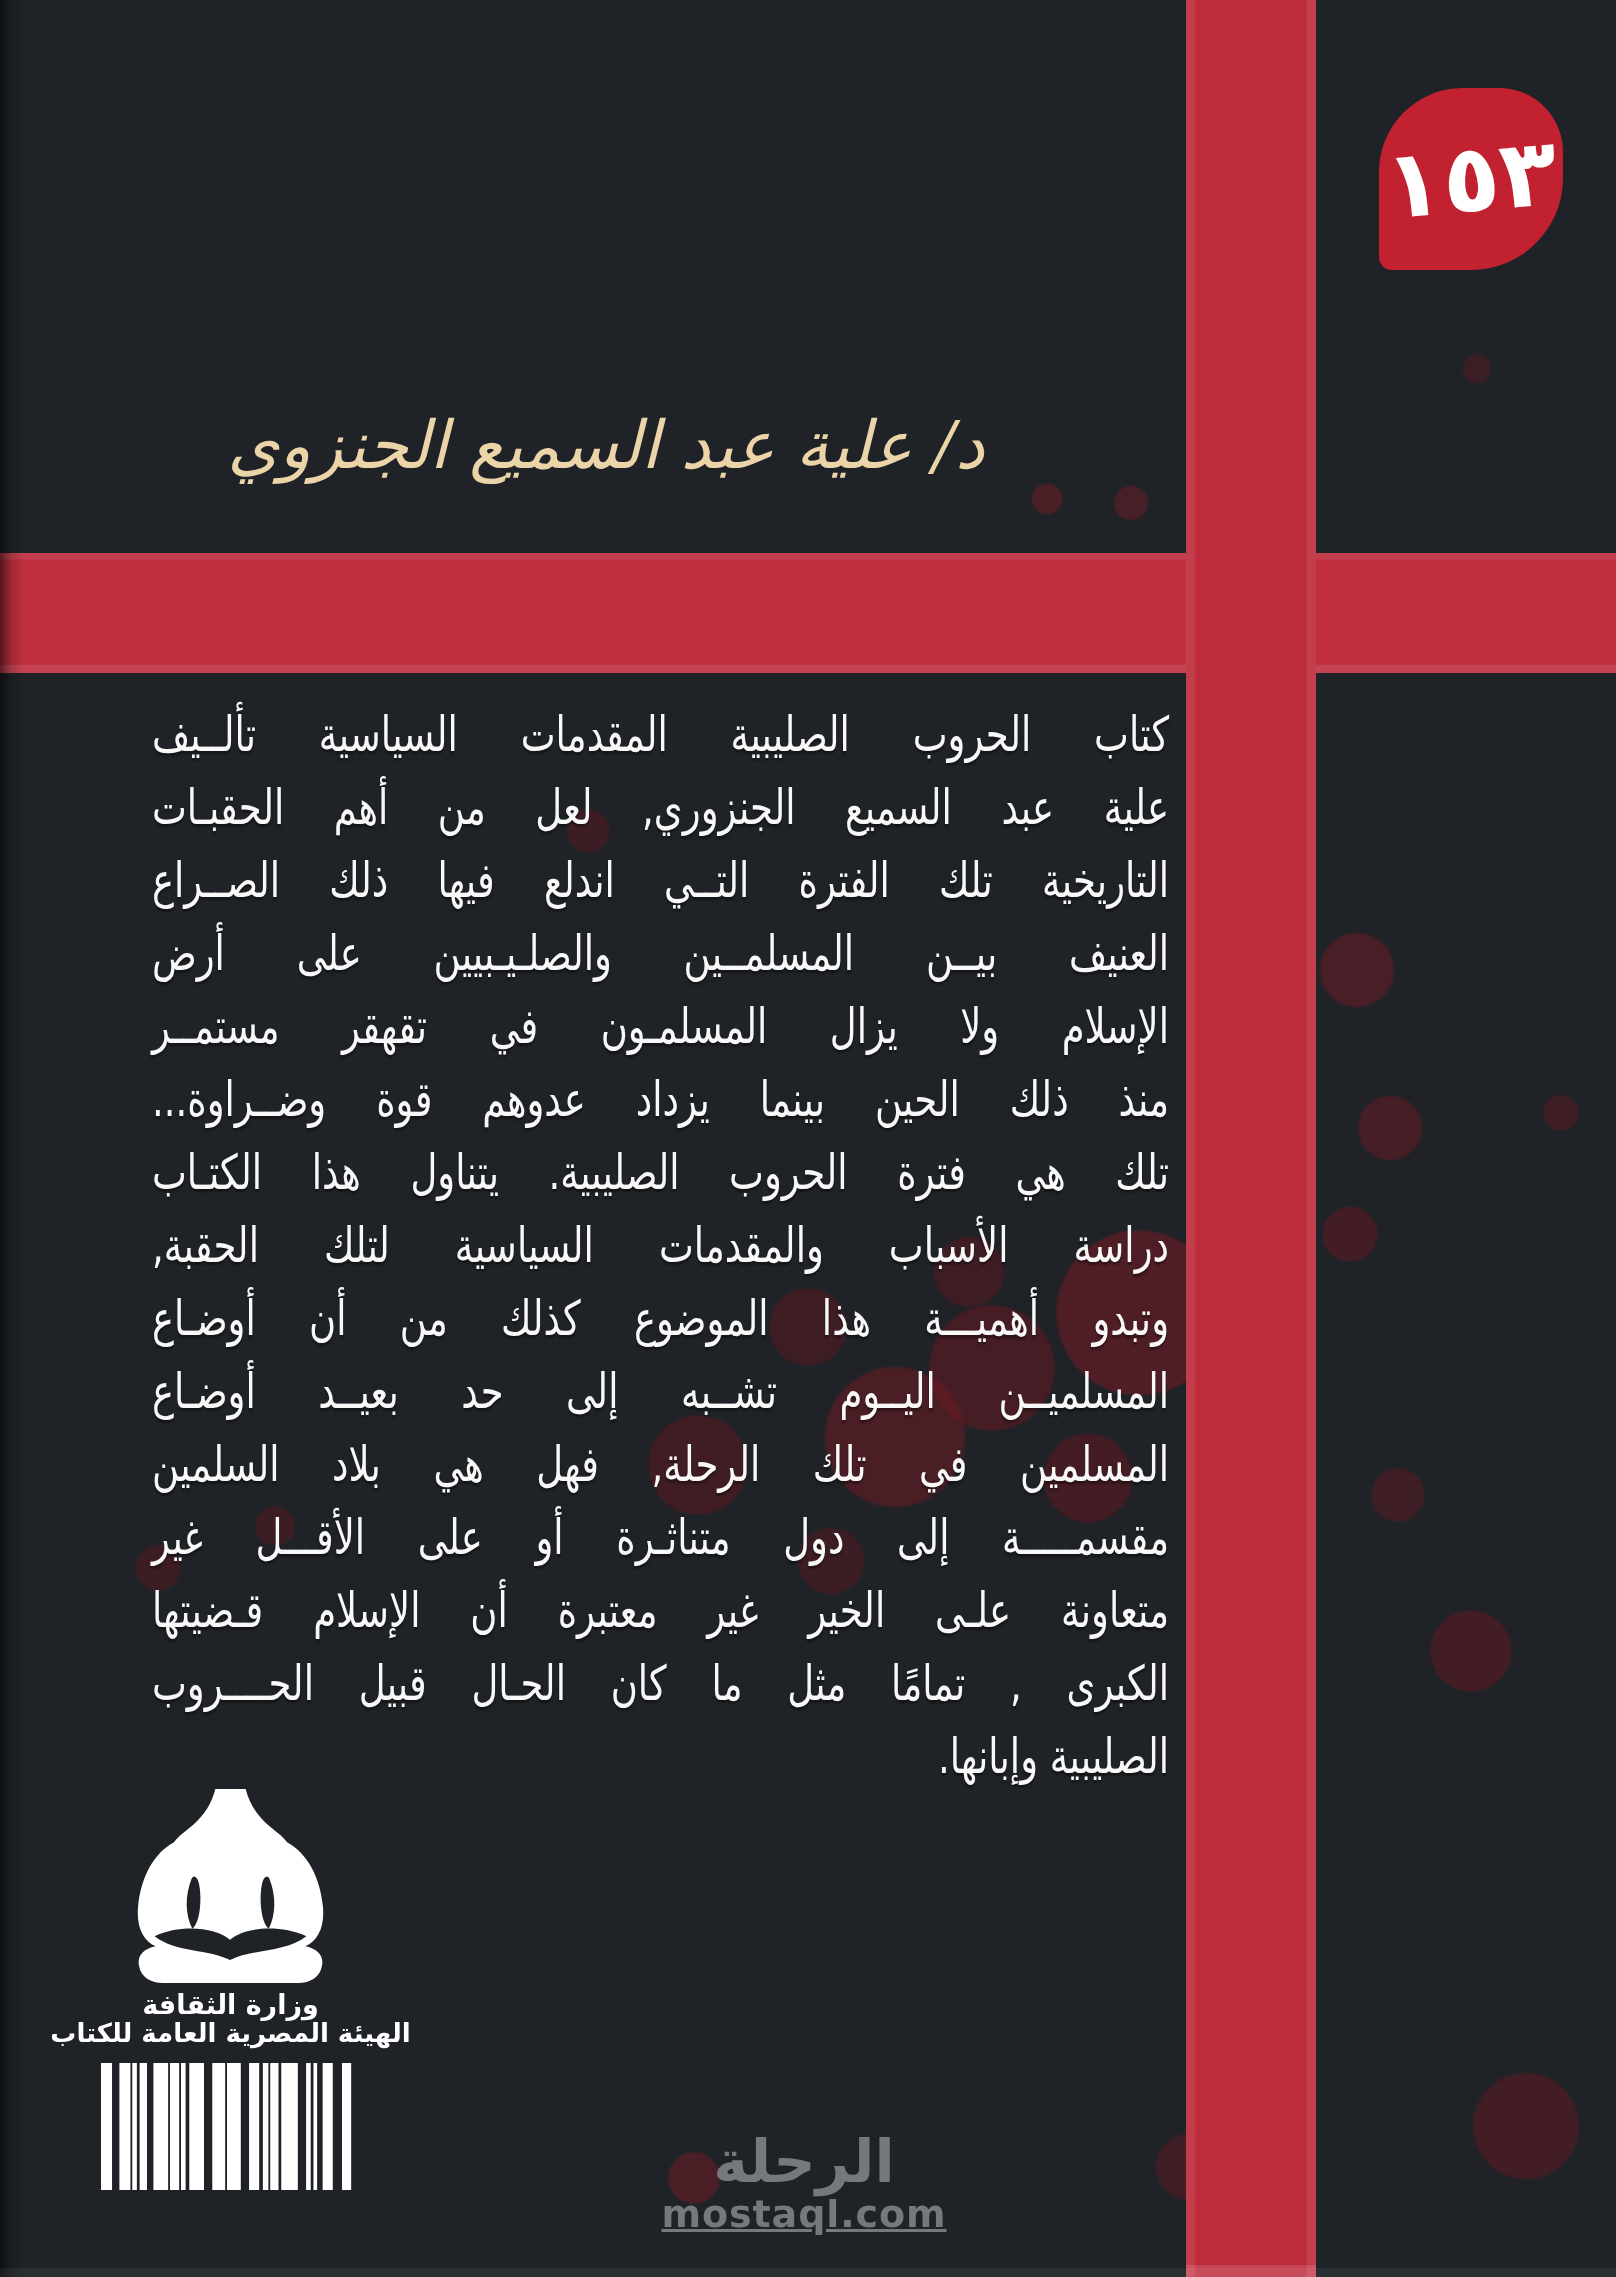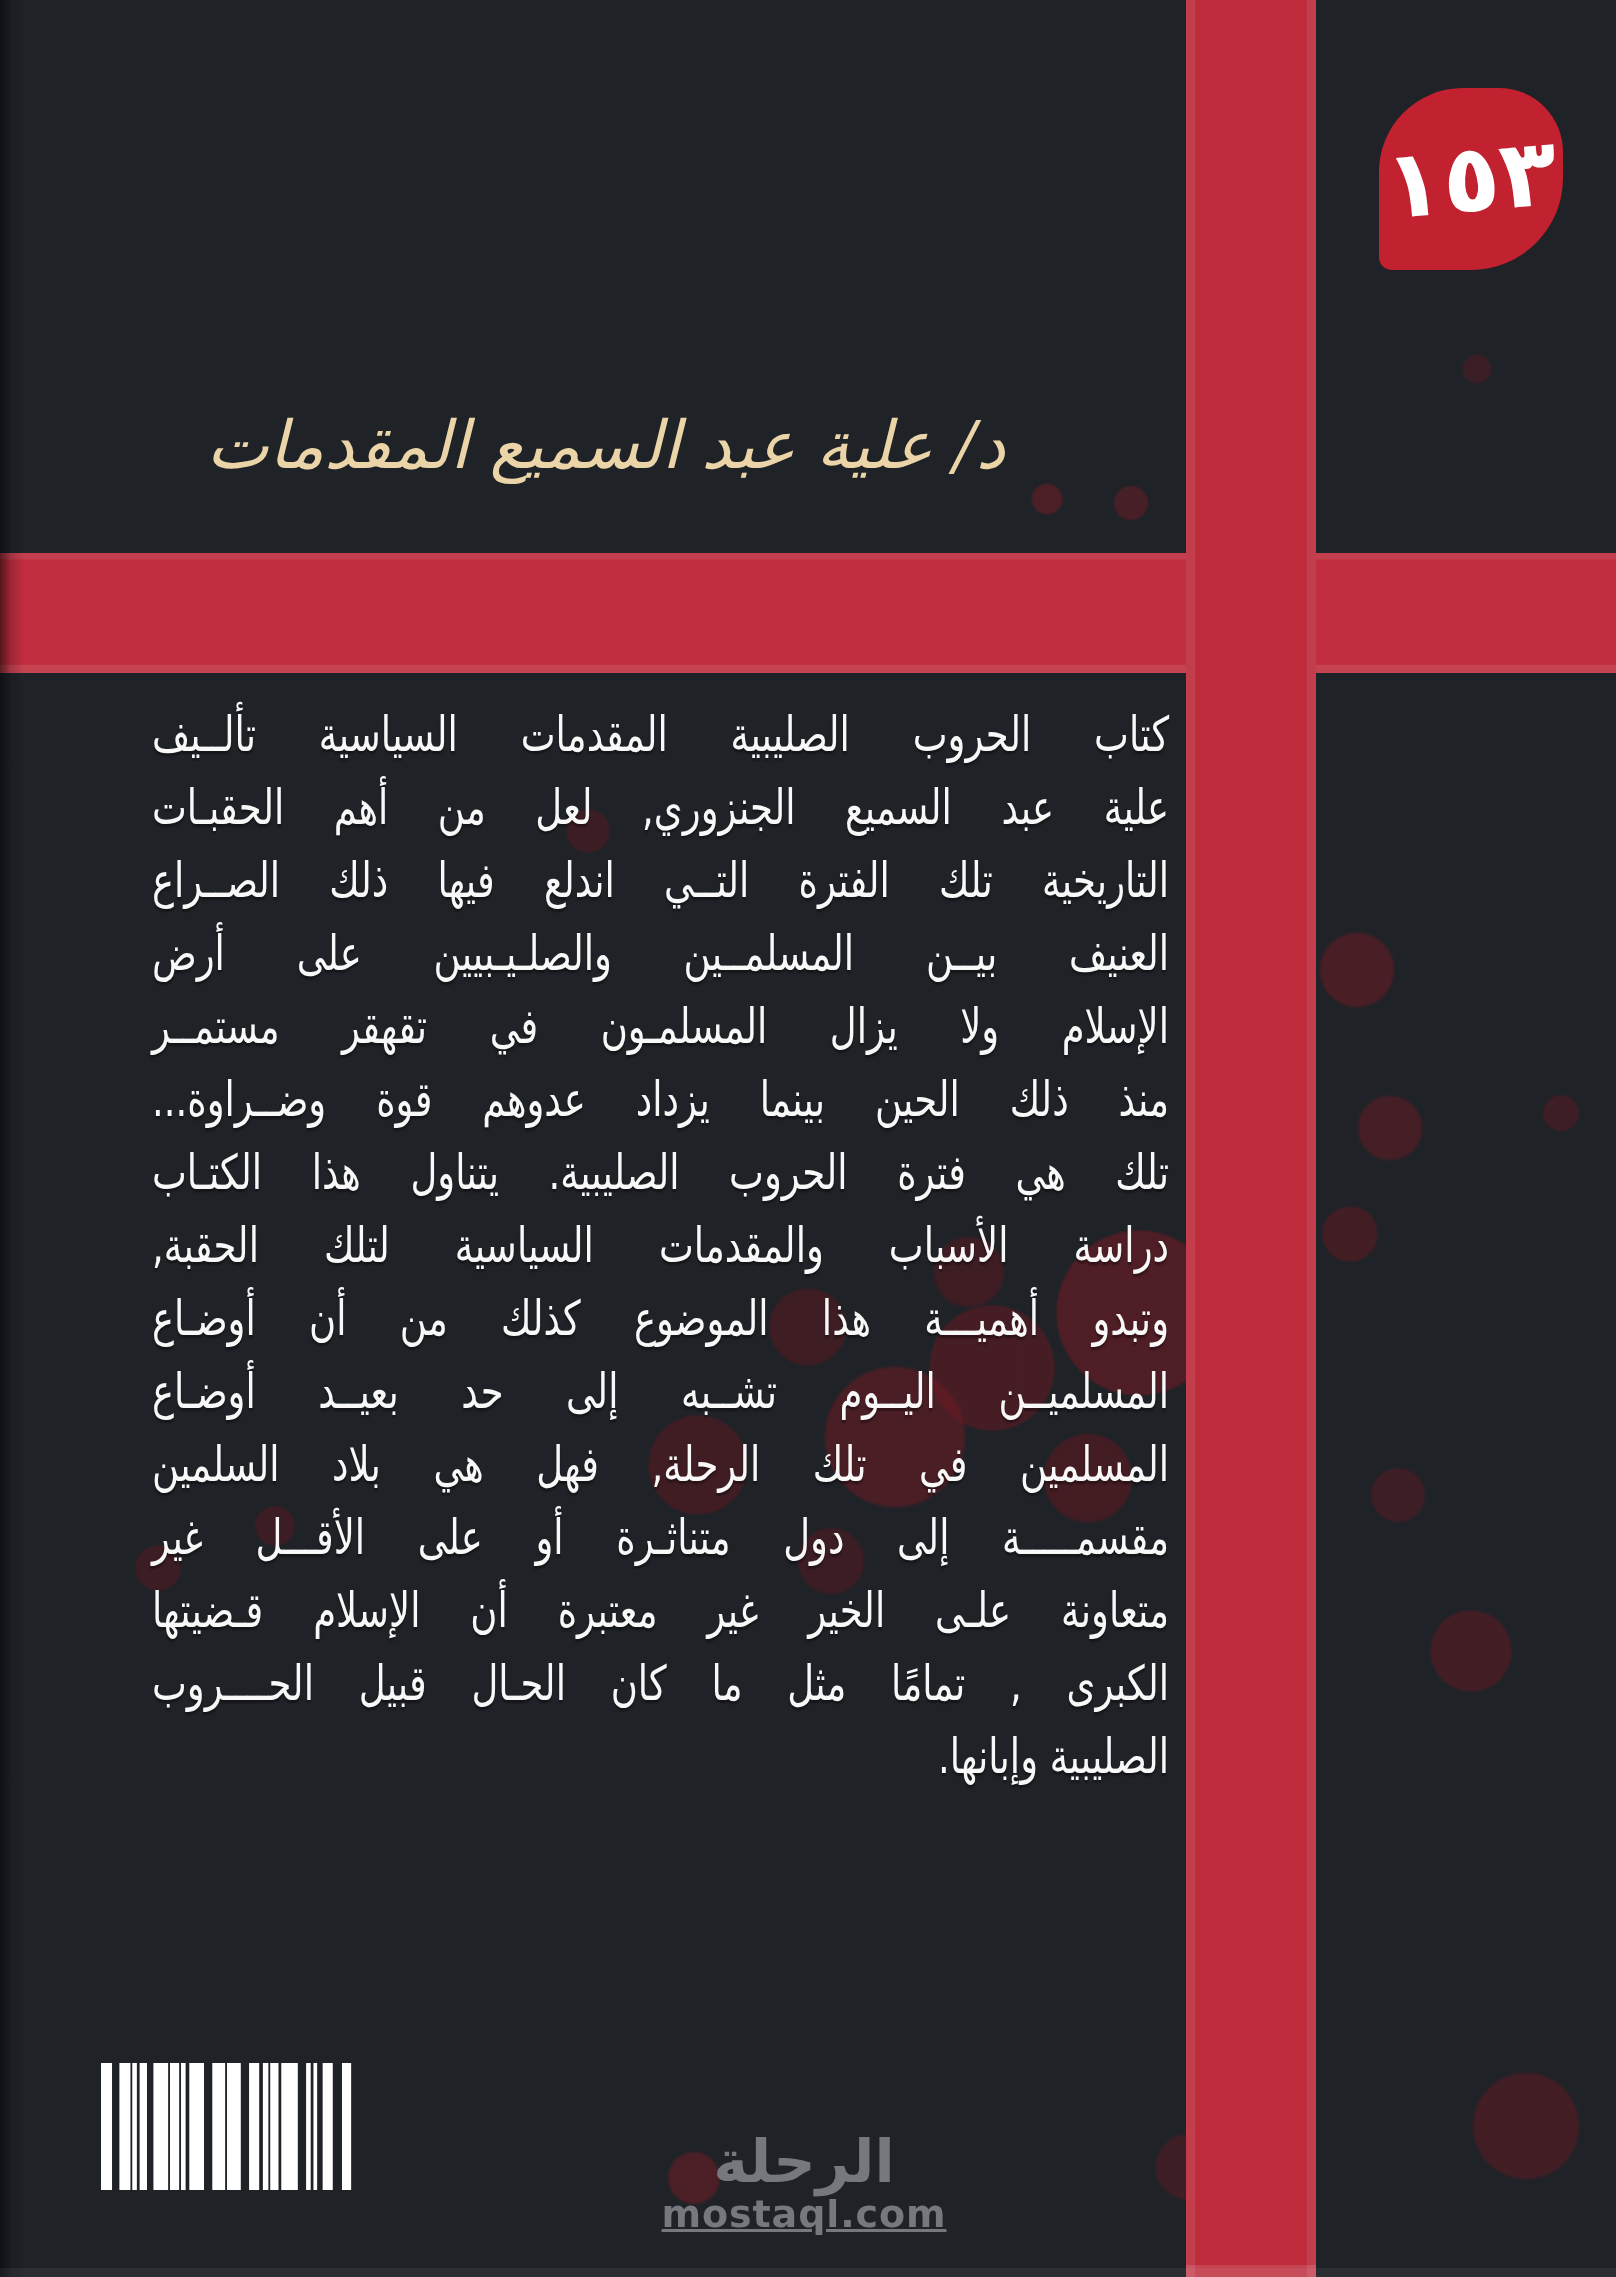--- a/index.html
+++ b/index.html
@@ -115,40 +115,50 @@
 
   <div class="splatter"></div>
 
   <div class="h-band"></div>
   <div class="v-stripe"></div>
 
   <div class="badge">
     <span class="num">١٥٣</span>
   </div>
 
-  <div class="author">د/ علية عبد السميع المقدمات</div>
+  <div class="author">د/ علية عبد السميع الجنزوي</div>
 
   <div class="desc">
     <div class="line">كتاب الحروب الصليبية المقدمات السياسية تألــيف</div>
     <div class="line">علية عبد السميع الجنزوري, لعل من أهم الحقبـات</div>
     <div class="line">التاريخية تلك الفترة التــي اندلع فيها ذلك الصــراع</div>
     <div class="line">العنيف بيــن المسلمــين والصلـيـبيين على أرض</div>
     <div class="line">الإسلام ولا يزال المسلمـون في تقهقر مستمــر</div>
     <div class="line">منذ ذلك الحين بينما يزداد عدوهم قوة وضــراوة...</div>
     <div class="line">تلك هي فترة الحروب الصليبية. يتناول هذا الكتـاب</div>
     <div class="line">دراسة الأسباب والمقدمات السياسية لتلك الحقبة,</div>
     <div class="line">وتبدو أهميـــة هذا الموضوع كذلك من أن أوضـاع</div>
     <div class="line">المسلميــن اليــوم تشــبه إلى حد بعيــد أوضـاع</div>
     <div class="line">المسلمين في تلك الرحلة, فهل هي بلاد السلمين</div>
     <div class="line">مقسمـــــة إلى دول متناثـرة أو على الأقـــل غير</div>
     <div class="line">متعاونة علـى الخير غير معتبرة أن الإسلام قـضيتها</div>
     <div class="line">الكبرى , تمامًا مثل ما كان الحـال قبيل الحــــروب</div>
     <div class="line last">الصليبية وإبانها.</div>
   </div>
 
+  <div class="publisher">
+    <svg class="figure" viewBox="0 0 205 212" aria-hidden="true">
+      <path fill="#ffffff" d="M86,0 L119,0 C123,16 131,28 143,39 C151,46 159,51 164,58 C186,70 200,96 203,128 C205,151 197,165 184,171 C198,174 204,182 202,192 C200,205 189,211 176,211 L29,211 C16,211 5,205 3,192 C1,182 7,174 21,171 C8,165 0,151 2,128 C5,96 19,70 41,58 C46,51 54,46 62,39 C74,28 82,16 86,0 Z"></path>
+      <path fill="#1f2227" d="M60,98 C53,116 53,136 61,152 C69,146 72,120 68,102 C66,95 62,93 60,98 Z"></path>
+      <path fill="#1f2227" d="M145,98 C152,116 152,136 144,152 C136,146 133,120 137,102 C139,95 143,93 145,98 Z"></path>
+      <path fill="#1f2227" d="M20,160 C48,147 86,150 102,164 C118,150 156,147 185,160 C162,178 124,174 102,186 C80,174 43,178 20,160 Z"></path>
+    </svg>
+    <div class="p-line1">وزارة الثقافة</div>
+    <div class="p-line2">الهيئة المصرية العامة للكتاب</div>
+  </div>
 
   <svg class="barcode" viewBox="0 0 274 138" preserveAspectRatio="none" aria-hidden="true">
     <g fill="#ffffff">
       <rect x="0" width="12" height="138"></rect>
         <rect x="20" width="12" height="138"></rect>
       <rect x="34" width="5" height="138"></rect>
         <rect x="42" width="8" height="138"></rect>
       <rect x="57" width="16" height="138"></rect>
         <rect x="75" width="10" height="138"></rect>
       <rect x="87" width="5" height="138"></rect>

